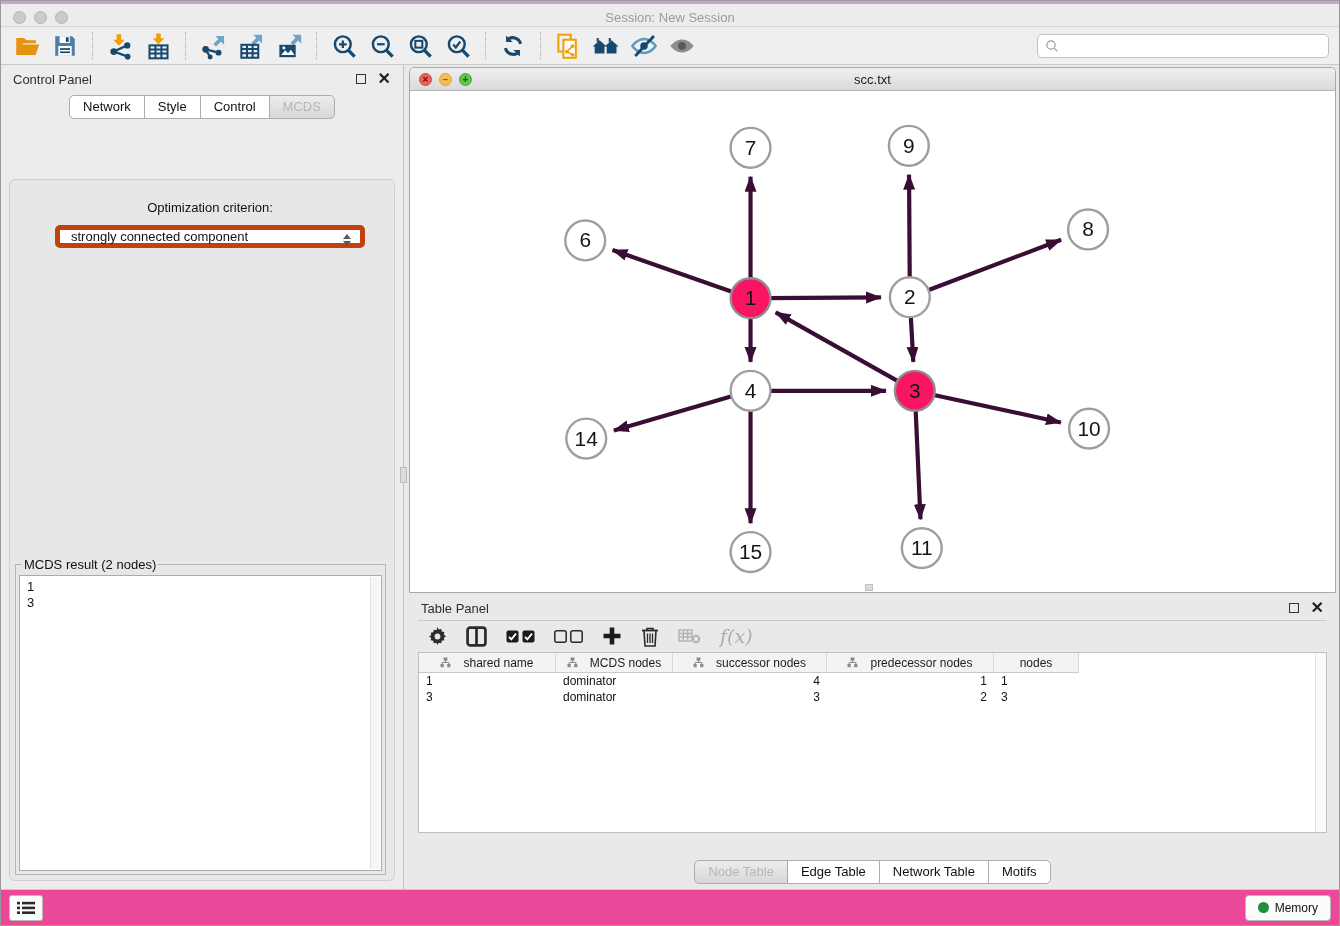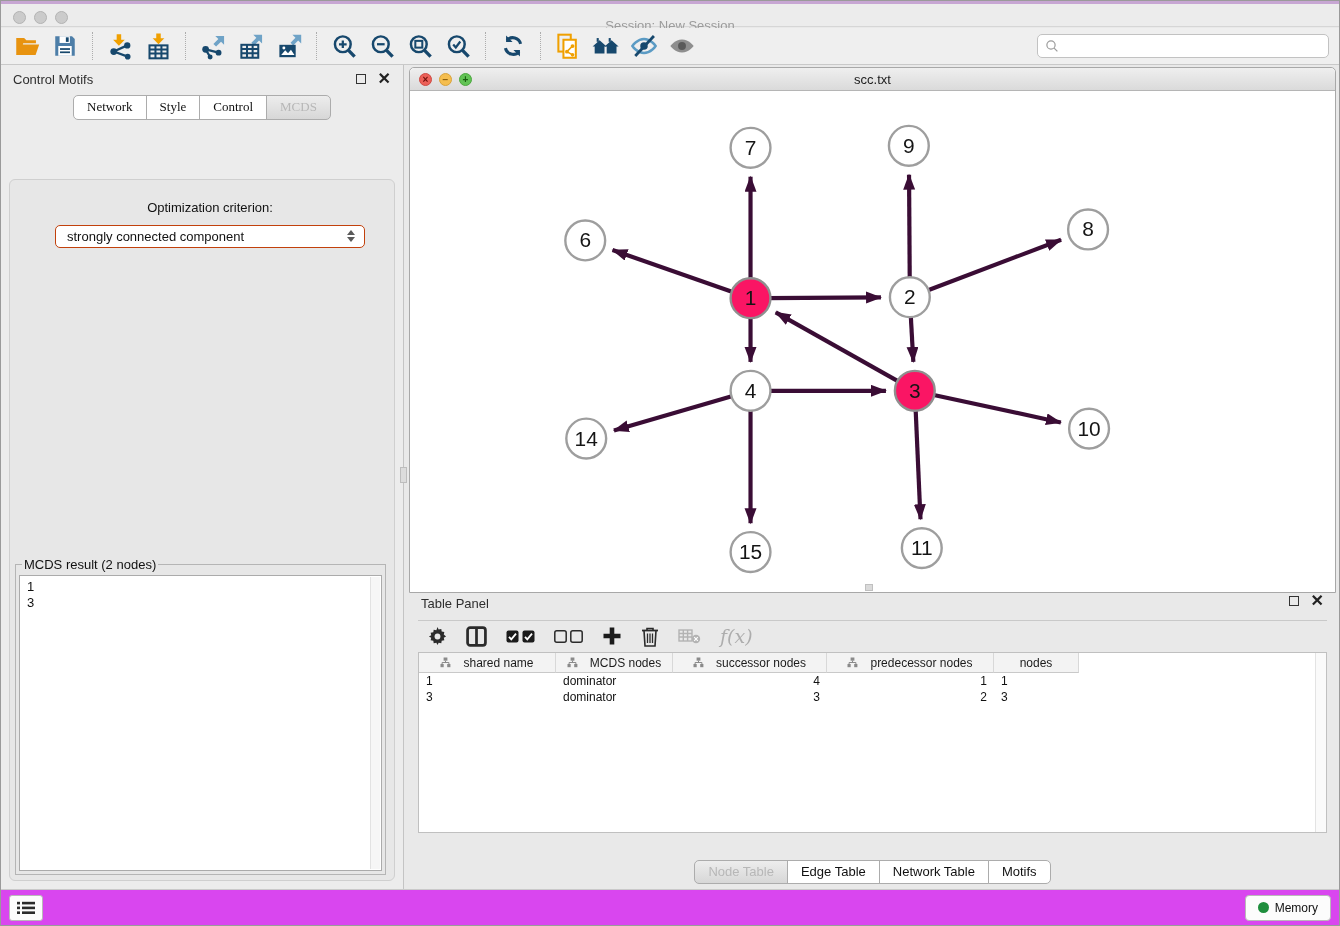--- a/index.html
+++ b/index.html
@@ -4,48 +4,48 @@
 <style>
   * { margin:0; padding:0; box-sizing:border-box; }
   html,body { background:#d4d4d4; }
   body { font-family:"Liberation Sans", sans-serif; }
   .app { position:relative; width:1340px; height:926px; background:#E9E9E9; overflow:hidden; border:1px solid #9a9a9a; }
 
   
   .titlebar { position:absolute; top:0; left:0; right:0; height:26px; background:#ECECEC; border-top:3px solid #C7A6D3; border-bottom:1px solid #D6D6D6; }
   .tl-group { position:absolute; left:12px; top:7px; display:flex; gap:8px; }
   .tl { width:13px; height:13px; border-radius:50%; background:#CBCBCB; border:1px solid #B3B3B3; }
-  .titlebar .title { position:absolute; left:0; right:0; top:14px; text-align:center; font-size:13px; color:#9B9B9B; }
+  .titlebar .title { position:absolute; left:0; right:0; top:6px; text-align:center; font-size:13px; color:#9B9B9B; }
 
   
   .toolbar { position:absolute; top:27px; left:0; right:0; height:37px; background:#EFEFEF; border-bottom:1px solid #C9C9C9; display:flex; align-items:center; padding:0 10px; }
   .tbtn { width:32px; height:30px; display:flex; align-items:center; justify-content:center; cursor:default; }
   .tbtn + .tbtn { margin-left:6px; }
   .tsep { width:1px; height:28px; border-left:1px dotted #ADADAD; margin:0 11px; }
   .searchbox { margin-left:auto; width:292px; height:24px; background:#fff; border:1px solid #C2C2C2; border-radius:5px; display:flex; align-items:center; padding:0 7px; gap:5px; }
   .searchbox input { border:none; outline:none; flex:1; font-size:13px; font-family:"Liberation Sans", sans-serif; background:transparent; }
 
   
   .workspace { position:absolute; top:64px; left:0; right:0; bottom:36px; }
 
   
   .control-panel { position:absolute; left:0; top:0; width:403px; bottom:0; border-right:1px solid #C4C4C4; background:#ECECEC; }
   .panel-head { height:28px; display:flex; align-items:center; padding:0 12px; }
   .panel-head .ptitle { font-size:13px; color:#2E2E2E; }
   .panel-head .spacer { flex:1; }
   .float-ic { width:10px; height:10px; border:1.6px solid #333; margin-right:12px; }
   .close-ic { font-size:16px; font-weight:900; color:#222; line-height:10px; }
-  .cp-tabs { display:flex; justify-content:center; position:relative; z-index:2; margin-top:2px;font-family:Liberation Serif, serif; }
+  .cp-tabs { display:flex; justify-content:center; position:relative; z-index:2; margin-top:2px; }
   .tab { font-size:13px; color:#111; background:#fff; border:1px solid #ACACAC; padding:3px 13px 4px; margin-left:-1px; cursor:default; }
   .tab:first-child { border-radius:5px 0 0 5px; margin-left:0; }
   .tab:last-child { border-radius:0 5px 5px 0; }
   .tab.active { background:linear-gradient(#EDEDED,#D7D7D7); color:#B7B7B7; }
   .cp-pane { position:absolute; left:8px; right:8px; top:114px; bottom:8px; background:#E7E7E7; border:1px solid #CFCFCF; border-radius:6px;padding-left:16px; }
   .opt-label { text-align:center; font-size:13px; color:#111; margin-top:20px; }
-  .dropdown { position:relative; width:310px; height:23px; margin:10px auto 0; background:#fff; border:1px solid #c2410c; border-radius:5px; font-size:13px; color:#111; display:flex; align-items:center; padding:0 24px 0 11px; }
+  .dropdown { position:relative; width:310px; height:23px; margin:10px auto 0; background:#fff; border:5px solid #c2410c; border-radius:5px; font-size:13px; color:#111; display:flex; align-items:center; padding:0 24px 0 11px; }
   .dd-steppers { position:absolute; right:9px; top:4px; display:flex; flex-direction:column; gap:2px; }
   .dd-up { width:0; height:0; border-left:4px solid transparent; border-right:4px solid transparent; border-bottom:5px solid #5A5A5A; }
   .dd-dn { width:0; height:0; border-left:4px solid transparent; border-right:4px solid transparent; border-top:5px solid #5A5A5A; }
   .cp-buttons { display:flex; justify-content:center; gap:15px; margin-top:12px; }
   .btn { font-size:13px; color:#111; background:linear-gradient(#FFFFFF,#F2F2F2); border:1px solid #ACACAC; border-radius:6px; padding:3px 17px 4px; font-family:"Liberation Sans", sans-serif; }
   .result-fieldset { position:absolute; left:5px; right:8px; top:377px; bottom:5px; border:1px solid #B5B5B5; padding:3px; }
   .result-fieldset legend { font-size:13px; color:#111; padding:0 2px; margin-left:3px; }
   .result-box { position:relative; width:100%; height:100%; background:#fff; border:1px solid #ABABAB; font-size:13px; color:#111; padding:3px 16px 3px 7px; line-height:16px; }
   .result-line { white-space:pre; }
   .result-scroll { position:absolute; top:1px; bottom:1px; right:1px; width:10px; background:#F6F6F6; border-left:1px solid #E2E2E2; }
@@ -64,37 +64,37 @@
   .mac.red { background:#EC6058; border:1px solid #CE4A43; color:#70100C; }
   .mac.yellow { background:#F5BE4F; border:1px solid #D9A33B; color:#8A5D0B; }
   .mac.green { background:#61C354; border:1px solid #4CA73F; color:#1A5E11; }
   .net-titlebar .ntitle { position:absolute; left:0; right:0; top:4px; text-align:center; font-size:13px; color:#1B1B1B; }
   .net-canvas { position:relative; width:100%; height:500px; background:#fff; border-radius:0 0 0 0; overflow:hidden; }
   .net-canvas svg { display:block; width:100%; height:100%; }
   .net-grip { position:absolute; bottom:1px; left:455px; width:8px; height:7px; background:#DADADA; border:1px solid #C0C0C0; }
 
   
   .table-panel { position:absolute; left:1px; top:531px; right:3px; bottom:0; }
-  .tp-head { height:24px; display:flex; align-items:flex-start; padding:0 12px; }
+  .tp-head { height:24px; display:flex; align-items:center; padding:0 12px; }
   .tp-toolbar { margin:0 9px; border-top:1px solid #C9C9C9; height:31px; display:flex; align-items:center; gap:19px; padding-left:10px; }
   .tico { display:flex; align-items:center; justify-content:center; }
   .fx { font-family:"DejaVu Serif", serif; font-style:italic; font-size:19px; color:#ADADAD; }
   .tbl-box { position:relative; margin:1px 9px 0; height:181px; background:#fff; border:1px solid #C0C0C0; overflow:hidden; }
   .tbl-header { display:flex; height:20px; font-size:12px; color:#1B1B1B; }
   .th { background:#F3F3F3; border-right:1px solid #D8D8D8; border-bottom:1px solid #C9C9C9; display:flex; align-items:center; justify-content:center; gap:12px; overflow:hidden; }
   .th.filler { background:transparent; border:none; flex:1; }
   .tbl-row { display:flex; height:16px; font-size:12px; color:#111; }
   .td { padding:1px 7px 0; overflow:hidden; white-space:nowrap; }
   .c0 { width:137px; } .c1 { width:117px; } .c2 { width:154px; } .c3 { width:167px; } .c4 { width:85px; }
   .td.num { text-align:right; }
   .tbl-scroll { position:absolute; top:0; bottom:0; right:0; width:11px; background:#FAFAFA; border-left:1px solid #E3E3E3; }
   .tp-tabs { display:flex; justify-content:center; margin-top:27px; }
 
   
-  .statusbar { position:absolute; left:0; right:0; bottom:0; height:36px; background:#d946ef; border-top:1px solid #C9C9C9; display:flex; align-items:center; padding:0 8px; }
+  .statusbar { position:absolute; left:0; right:0; bottom:0; height:36px; background:#ec4899; border-top:1px solid #C9C9C9; display:flex; align-items:center; padding:0 8px; }
   .sb-btn { background:#FCFCFC; border:1px solid #B9B9B9; border-radius:3px; height:26px; display:flex; align-items:center; justify-content:center; padding:0 7px; }
   .mem-btn { margin-left:auto; gap:6px; font-size:12px; color:#111; padding:0 12px; border-radius:4px; }
   .mem-dot { width:11px; height:11px; border-radius:50%; background:#1F8E3D; }
 </style>
 </head>
 <body>
 
 <div class="app">
 
   <div class="titlebar">
@@ -245,21 +245,21 @@
           <path d="M12.2 12.2l4.3 4.3" stroke="#9B9B9B" stroke-width="1.6"></path>
         </svg>
       <input type="text" placeholder="" style="">
     </div>
   </div>
 
   <div class="workspace">
 
     <div class="control-panel">
       <div class="panel-head">
-        <span class="ptitle">Control Motifs</span>
+        <span class="ptitle">Control Panel</span>
         <span class="spacer"></span>
         <span class="float-ic"></span>
         <span class="close-ic">✕</span>
       </div>
       <div class="cp-tabs">
         <span class="tab">Network</span>
         <span class="tab">Style</span>
         <span class="tab">Control</span>
         <span class="tab active">MCDS</span>
       </div>

